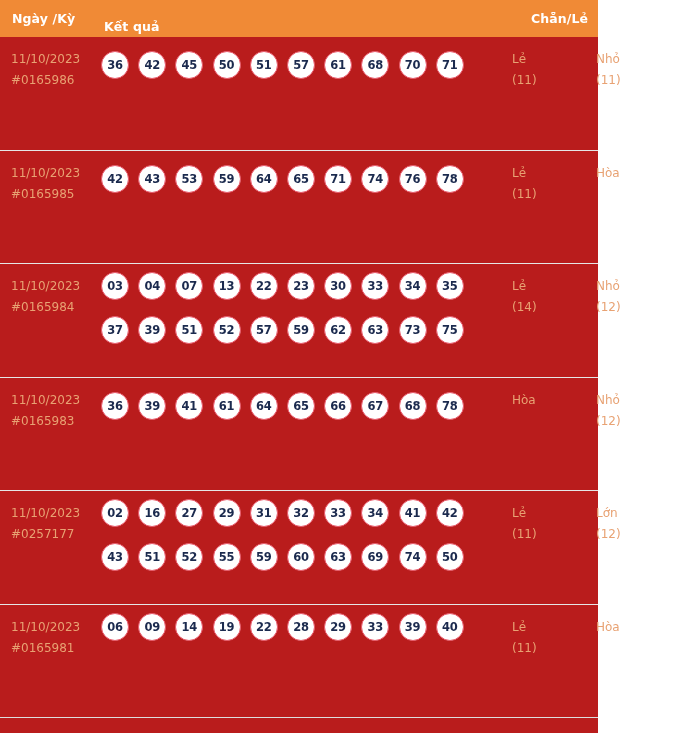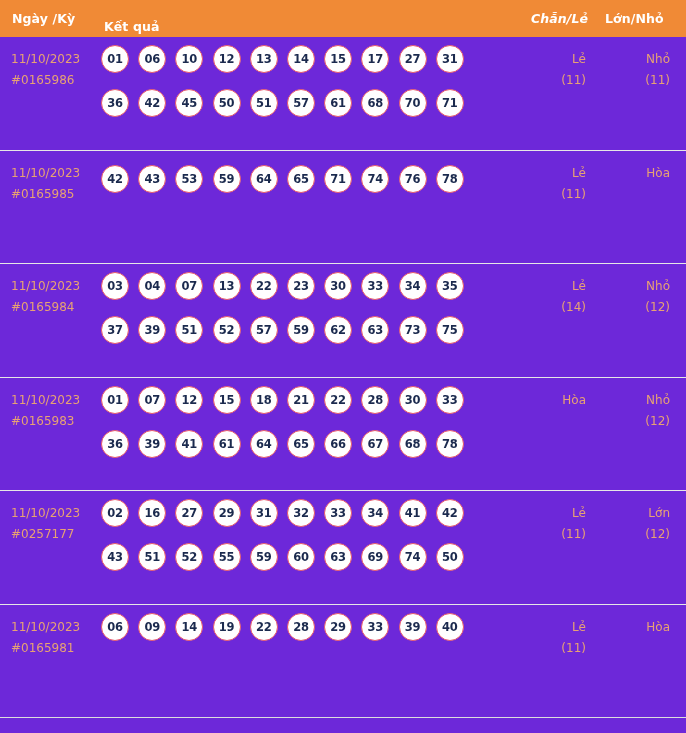--- a/index.html
+++ b/index.html
@@ -7,45 +7,45 @@
     padding: 0;
     background: #ffffff;
   }
   body {
     width: 686px;
     height: 733px;
     font-family: "DejaVu Sans", "Liberation Sans", sans-serif;
     overflow: hidden;
   }
   .results-table {
-    width: 686px;
+    width: 598px;
     height: 733px;
     box-sizing: border-box;
-    background: #6d28d9;
+    background: #b91c1c;
     position: relative;
   }
   
   .table-header {
     height: 37px;
     background: #f08a36;
     position: relative;
     display: block;
   }
   .table-header .th {
     position: absolute;
     top: 11px;
     color: #ffffff;
     font-size: 12.5px;
     font-weight: bold;
     letter-spacing: .1px;
     white-space: nowrap;
   }
   .th-date   { left: 12px; }
   .th-result { left: 104px; margin-top: 8px; }
-  .th-oddeven{ left: 531px; font-style: italic; }
+  .th-oddeven{ left: 531px; }
   .th-bigsml { left: 605px; }
 
   
   .row {
     position: relative;
     height: 113.5px;
     border-bottom: 1px solid #e6e6e6;
     box-sizing: border-box;
   }
   .row:last-child { border-bottom: 1px solid #dddddd; }
@@ -88,21 +88,21 @@
     box-sizing: border-box;
     vertical-align: top;
     letter-spacing: -0.2px;
   }
   .ball:last-child { margin-right: 0; }
 
   .cell-stat {
     position: absolute;
     top: 12px;
     width: 74px;
-    text-align: right;
+    text-align: left;
     color: #e8a273;
     font-size: 12px;
     line-height: 21px;
   }
   .cell-oddeven { left: 512px; }
   .cell-bigsml  { left: 596px; }
   .cell-stat .stat-count { display: block; }
   .cell-stat .stat-count:empty { display: none; }
 </style>
 </head>
@@ -114,21 +114,20 @@
     <span class="th th-date">Ngày /Kỳ</span>
     <span class="th th-result">Kết quả</span>
     <span class="th th-oddeven">Chẵn/Lẻ</span>
     <span class="th th-bigsml">Lớn/Nhỏ</span>
   </div>
 
   <div id="rows-container">
       <div class="row">
         <div class="cell-date"><span>11/10/2023</span><span class="draw-id">#0165986</span></div>
         <div class="cell-balls">
-          <div class="ball-line"><span class="ball">01</span><span class="ball">06</span><span class="ball">10</span><span class="ball">12</span><span class="ball">13</span><span class="ball">14</span><span class="ball">15</span><span class="ball">17</span><span class="ball">27</span><span class="ball">31</span></div>
           <div class="ball-line second"><span class="ball">36</span><span class="ball">42</span><span class="ball">45</span><span class="ball">50</span><span class="ball">51</span><span class="ball">57</span><span class="ball">61</span><span class="ball">68</span><span class="ball">70</span><span class="ball">71</span></div>
         </div>
         <div class="cell-stat cell-oddeven"><span>Lẻ</span><span class="stat-count">(11)</span></div>
         <div class="cell-stat cell-bigsml"><span>Nhỏ</span><span class="stat-count">(11)</span></div>
       </div>
       <div class="row">
         <div class="cell-date"><span>11/10/2023</span><span class="draw-id">#0165985</span></div>
         <div class="cell-balls">
           <div class="ball-line second"><span class="ball">42</span><span class="ball">43</span><span class="ball">53</span><span class="ball">59</span><span class="ball">64</span><span class="ball">65</span><span class="ball">71</span><span class="ball">74</span><span class="ball">76</span><span class="ball">78</span></div>
         </div>
@@ -140,21 +139,20 @@
         <div class="cell-balls">
           <div class="ball-line"><span class="ball">03</span><span class="ball">04</span><span class="ball">07</span><span class="ball">13</span><span class="ball">22</span><span class="ball">23</span><span class="ball">30</span><span class="ball">33</span><span class="ball">34</span><span class="ball">35</span></div>
           <div class="ball-line second"><span class="ball">37</span><span class="ball">39</span><span class="ball">51</span><span class="ball">52</span><span class="ball">57</span><span class="ball">59</span><span class="ball">62</span><span class="ball">63</span><span class="ball">73</span><span class="ball">75</span></div>
         </div>
         <div class="cell-stat cell-oddeven"><span>Lẻ</span><span class="stat-count">(14)</span></div>
         <div class="cell-stat cell-bigsml"><span>Nhỏ</span><span class="stat-count">(12)</span></div>
       </div>
       <div class="row">
         <div class="cell-date"><span>11/10/2023</span><span class="draw-id">#0165983</span></div>
         <div class="cell-balls">
-          <div class="ball-line"><span class="ball">01</span><span class="ball">07</span><span class="ball">12</span><span class="ball">15</span><span class="ball">18</span><span class="ball">21</span><span class="ball">22</span><span class="ball">28</span><span class="ball">30</span><span class="ball">33</span></div>
           <div class="ball-line second"><span class="ball">36</span><span class="ball">39</span><span class="ball">41</span><span class="ball">61</span><span class="ball">64</span><span class="ball">65</span><span class="ball">66</span><span class="ball">67</span><span class="ball">68</span><span class="ball">78</span></div>
         </div>
         <div class="cell-stat cell-oddeven"><span>Hòa</span></div>
         <div class="cell-stat cell-bigsml"><span>Nhỏ</span><span class="stat-count">(12)</span></div>
       </div>
       <div class="row">
         <div class="cell-date"><span>11/10/2023</span><span class="draw-id">#0257177</span></div>
         <div class="cell-balls">
           <div class="ball-line"><span class="ball">02</span><span class="ball">16</span><span class="ball">27</span><span class="ball">29</span><span class="ball">31</span><span class="ball">32</span><span class="ball">33</span><span class="ball">34</span><span class="ball">41</span><span class="ball">42</span></div>
           <div class="ball-line second"><span class="ball">43</span><span class="ball">51</span><span class="ball">52</span><span class="ball">55</span><span class="ball">59</span><span class="ball">60</span><span class="ball">63</span><span class="ball">69</span><span class="ball">74</span><span class="ball">50</span></div>

